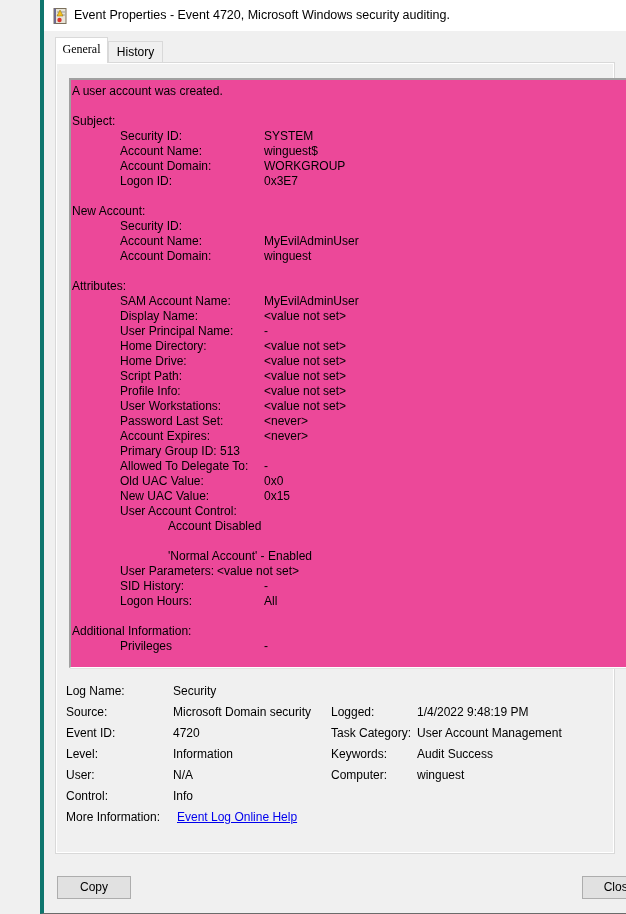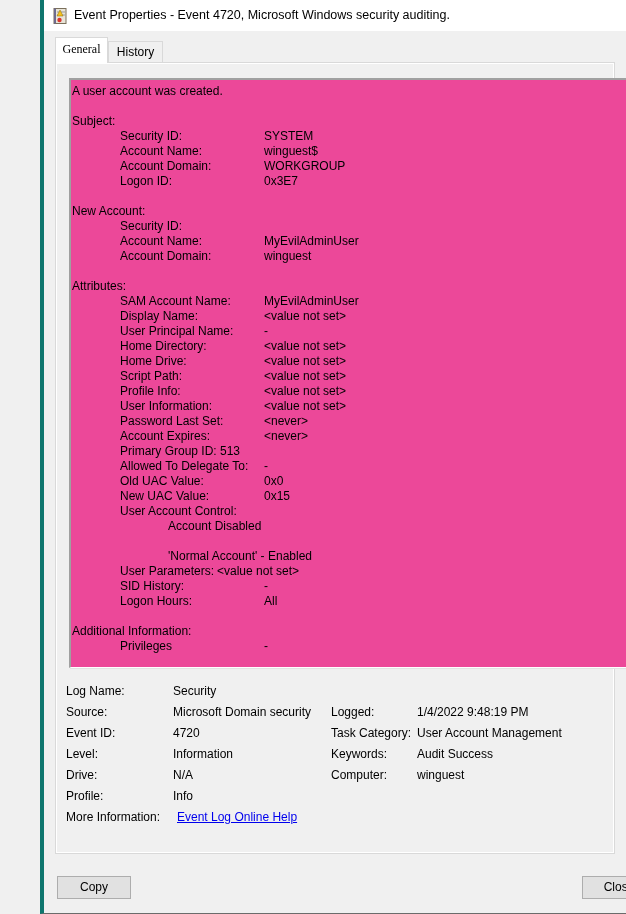--- a/index.html
+++ b/index.html
@@ -144,21 +144,21 @@
       <div class="desc-line" style="left:49px;top:244px">User Principal Name:</div>
       <div class="desc-line" style="left:193px;top:244px">-</div>
       <div class="desc-line" style="left:49px;top:259px">Home Directory:</div>
       <div class="desc-line" style="left:193px;top:259px">&lt;value not set&gt;</div>
       <div class="desc-line" style="left:49px;top:274px">Home Drive:</div>
       <div class="desc-line" style="left:193px;top:274px">&lt;value not set&gt;</div>
       <div class="desc-line" style="left:49px;top:289px">Script Path:</div>
       <div class="desc-line" style="left:193px;top:289px">&lt;value not set&gt;</div>
       <div class="desc-line" style="left:49px;top:304px">Profile Info:</div>
       <div class="desc-line" style="left:193px;top:304px">&lt;value not set&gt;</div>
-      <div class="desc-line" style="left:49px;top:319px">User Information:</div>
+      <div class="desc-line" style="left:49px;top:319px">User Workstations:</div>
       <div class="desc-line" style="left:193px;top:319px">&lt;value not set&gt;</div>
       <div class="desc-line" style="left:49px;top:334px">Password Last Set:</div>
       <div class="desc-line" style="left:193px;top:334px">&lt;never&gt;</div>
       <div class="desc-line" style="left:49px;top:349px">Account Expires:</div>
       <div class="desc-line" style="left:193px;top:349px">&lt;never&gt;</div>
       <div class="desc-line" style="left:49px;top:364px">Primary Group ID: 513</div>
       <div class="desc-line" style="left:49px;top:379px">Allowed To Delegate To:</div>
       <div class="desc-line" style="left:193px;top:379px">-</div>
       <div class="desc-line" style="left:49px;top:394px">Old UAC Value:</div>
       <div class="desc-line" style="left:193px;top:394px">0x0</div>
@@ -192,26 +192,26 @@
     <div class="meta-label" style="left:10px;top:663px">Event ID:</div>
     <div class="meta-value" style="left:117px;top:663px">4720</div>
     <div class="meta-label" style="left:275px;top:663px">Task Category:</div>
     <div class="meta-value" style="left:361px;top:663px">User Account Management</div>
 
     <div class="meta-label" style="left:10px;top:684px">Level:</div>
     <div class="meta-value" style="left:117px;top:684px">Information</div>
     <div class="meta-label" style="left:275px;top:684px">Keywords:</div>
     <div class="meta-value" style="left:361px;top:684px">Audit Success</div>
 
-    <div class="meta-label" style="left:10px;top:705px">Drive:</div>
+    <div class="meta-label" style="left:10px;top:705px">User:</div>
     <div class="meta-value" style="left:117px;top:705px">N/A</div>
     <div class="meta-label" style="left:275px;top:705px">Computer:</div>
     <div class="meta-value" style="left:361px;top:705px">winguest</div>
 
-    <div class="meta-label" style="left:10px;top:726px">Profile:</div>
+    <div class="meta-label" style="left:10px;top:726px">Control:</div>
     <div class="meta-value" style="left:117px;top:726px">Info</div>
 
     <div class="meta-label" style="left:10px;top:747px">More Information:</div>
     <div class="meta-value link" style="left:121px;top:747px">Event Log Online Help</div>
   </div>
 
   <div class="nav-btn" style="top:416px">
     <div class="inner">
       <svg width="13" height="13" viewBox="0 0 13 13">
         <polygon points="6.5,1 12,7 9,7 9,12 4,12 4,7 1,7" fill="#707070" stroke="#404040" stroke-width="0.8"></polygon>

